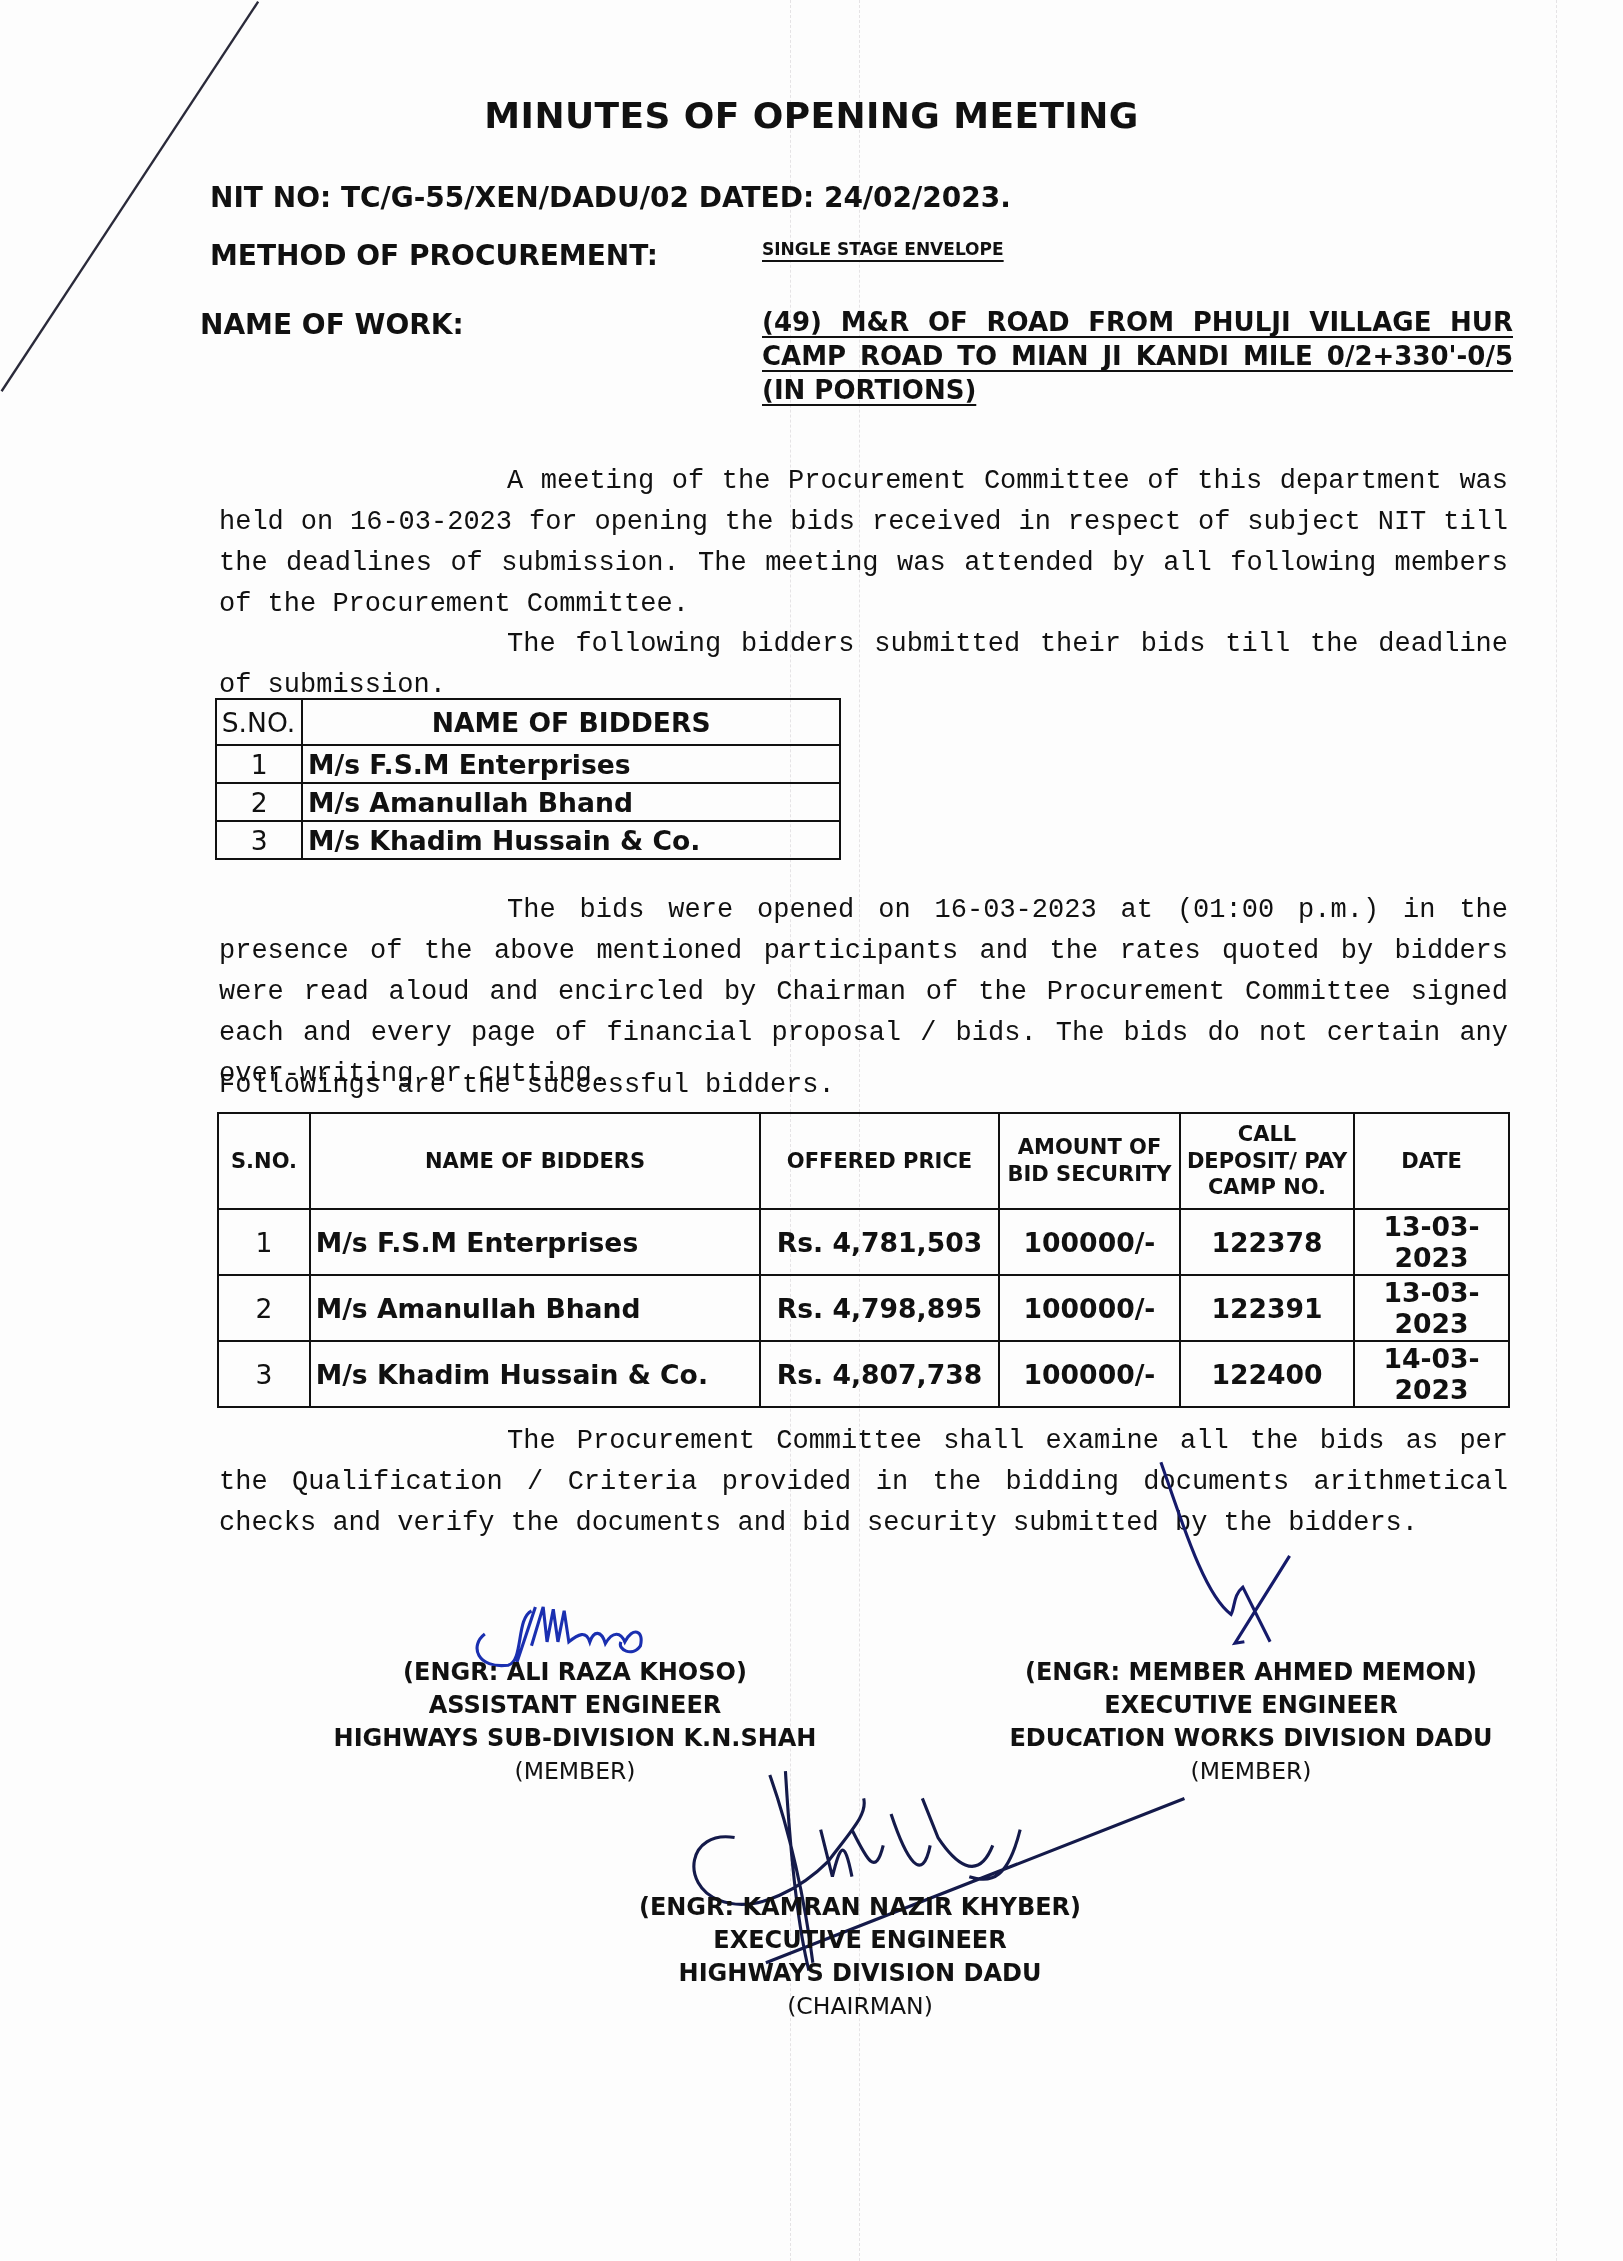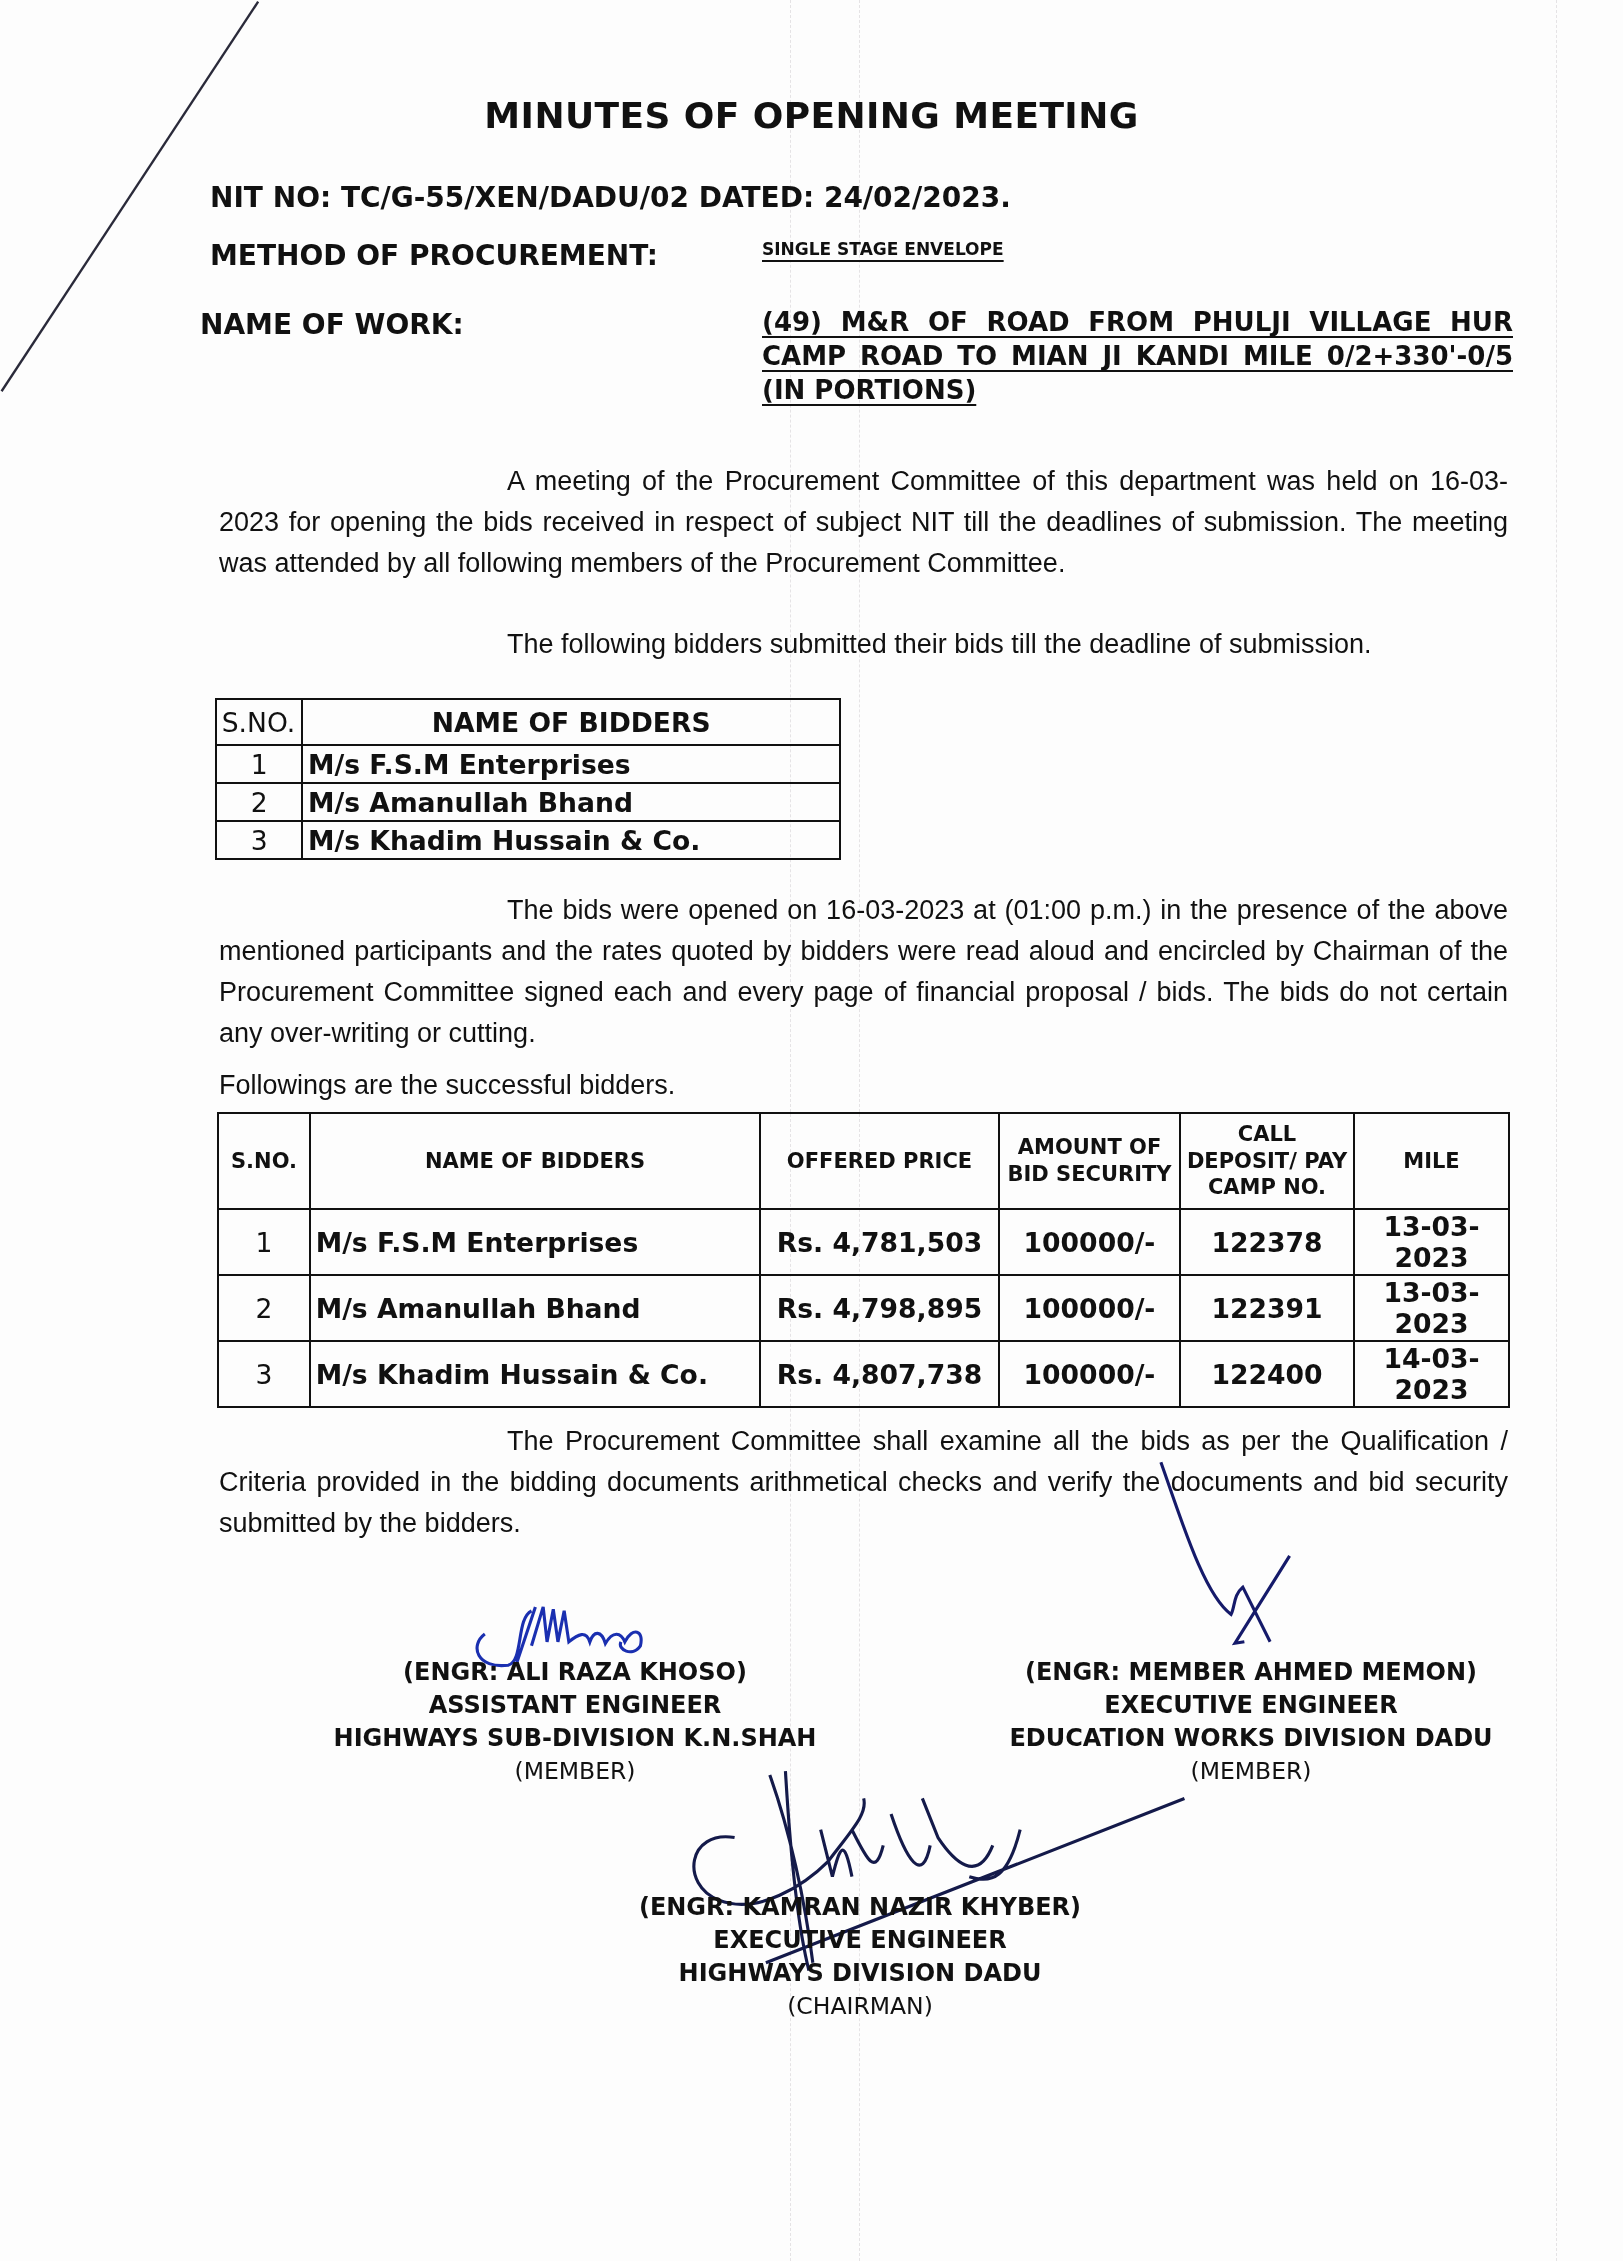--- a/index.html
+++ b/index.html
@@ -17,21 +17,21 @@
   .title span { text-decoration-thickness:3.1px; text-underline-offset:6.3px; }
   .meta { font-size:28px; font-weight:bold; }
   .meta-value { font-size:17px; font-weight:bold; }
   .u { text-decoration:underline; text-decoration-thickness:2.3px; text-underline-offset:4.7px; }
   .work-value {
     left:762px; top:305px; width:751px; font-size:26px; font-weight:bold;
     line-height:34px; text-align:justify; text-align-last:left;
   }
   .para {
     left:219px; width:1289px; font-size:27px; line-height:41px; text-align:justify;
-    font-family:Liberation Sans, sans-serif;
+    font-family:Liberation Mono, monospace;
   }
   .para .indent { display:inline-block; width:288px; }
   table { border-collapse:collapse; position:absolute; }
   .small-table { left:215px; top:698px; width:626px; }
   .small-table td, .small-table th {
     border:2.3px solid #111; font-size:26.6px; font-weight:bold; padding:0 4.7px; height:36px;
   }
   .small-table th { height:44px; }
   .small-table td.sno { width:75px; text-align:center; font-weight:normal; }
   .main-table { left:217px; top:1112px; width:1293px; }
@@ -93,21 +93,21 @@
 <div class="abs para" style="top:1065px">Followings are the successful bidders.</div>
 
 <table class="main-table">
   <tbody>
       <tr>
     <th style="width:88px">S.NO.</th>
     <th style="width:446px">NAME OF BIDDERS</th>
     <th style="width:235px">OFFERED PRICE</th>
     <th style="width:177px">AMOUNT OF BID SECURITY</th>
     <th style="width:170px">CALL DEPOSIT/ PAY CAMP NO.</th>
-    <th>MILE</th>
+    <th>DATE</th>
   </tr>
   <tr>
     <td class="c" style="font-weight:normal">1</td>
     <td class="name">M/s F.S.M Enterprises</td>
     <td class="c">Rs. 4,781,503</td>
     <td class="c">100000/-</td>
     <td class="c">122378</td>
     <td class="c">13-03-2023</td>
   </tr>
   <tr>

